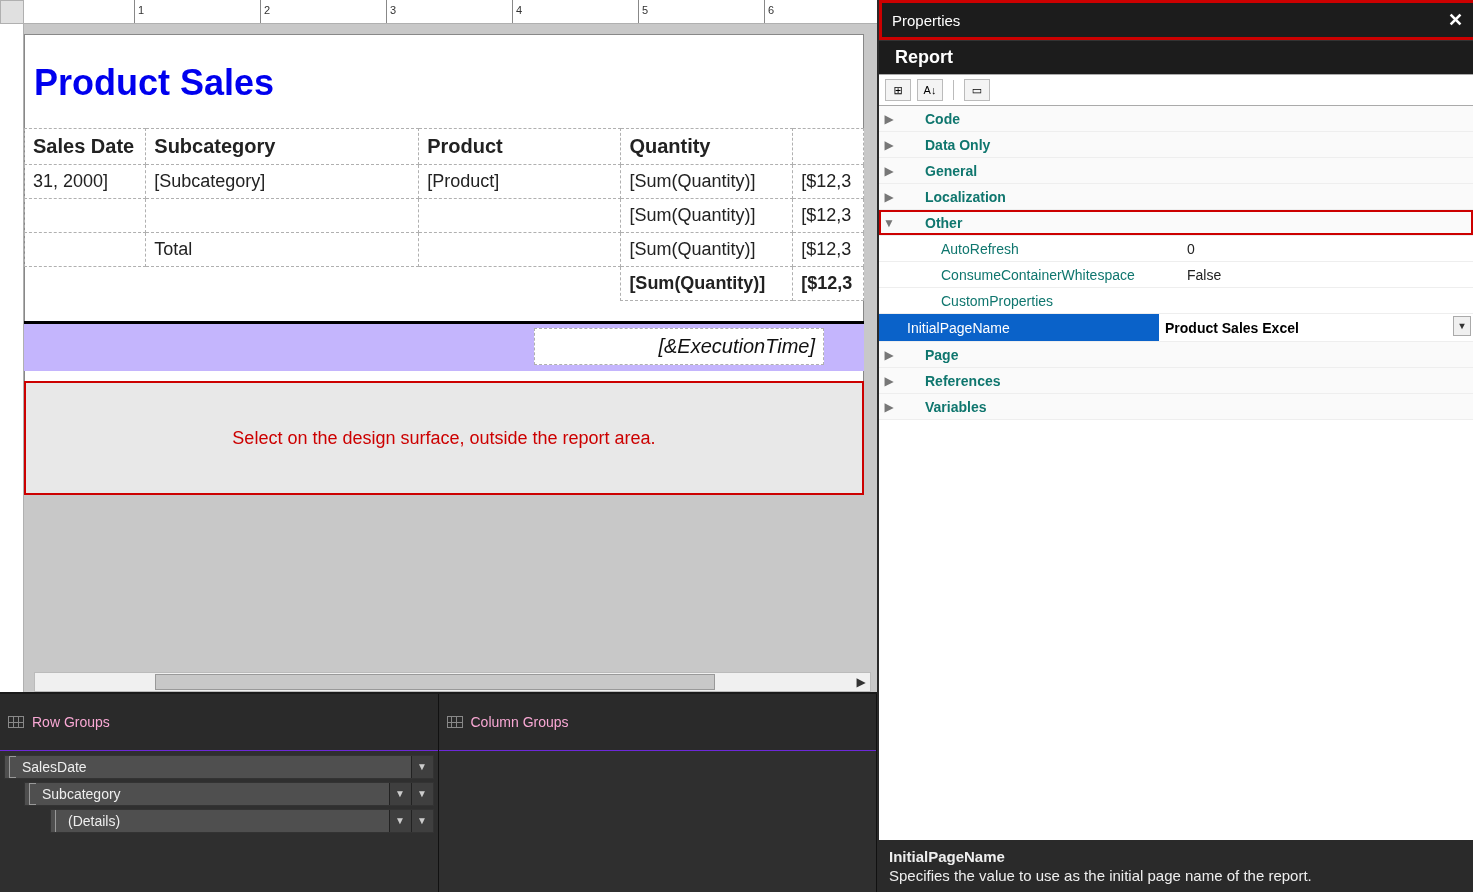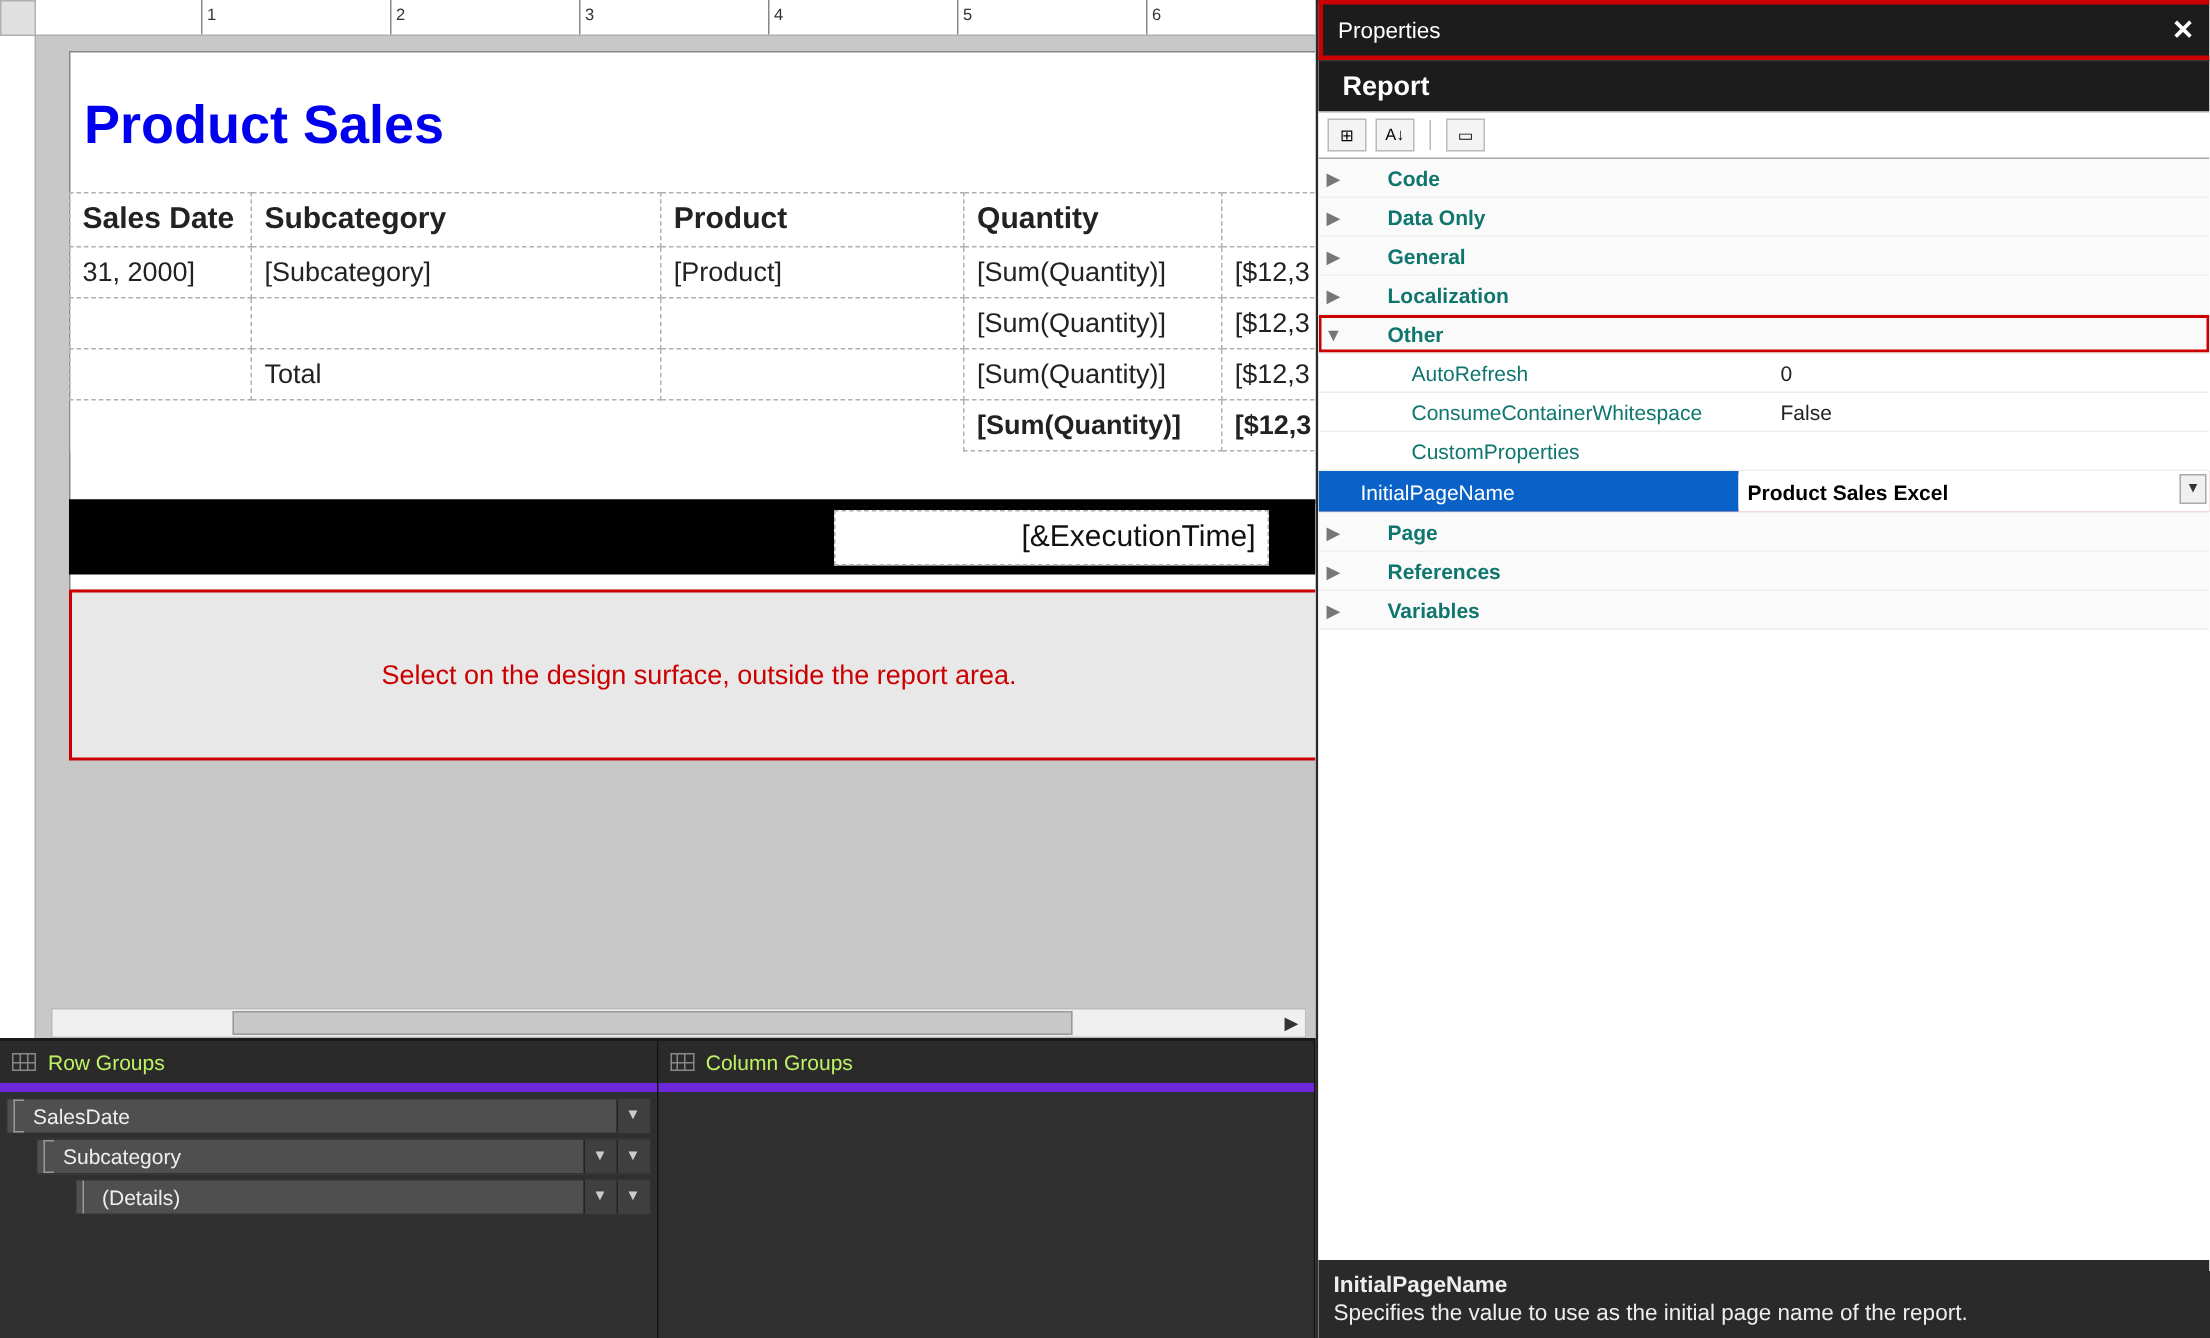--- a/index.html
+++ b/index.html
@@ -29,21 +29,21 @@
 }
 .ruler-h .tick-major { position: absolute; top: 0; height: 100%; border-left: 1px solid #888; padding-left: 3px; line-height: 20px; }
 .ruler-v {
   position: absolute; top: 24px; left: 0; width: 24px; bottom: 0;
   background: #fff; border-right: 1px solid #b0b0b0; z-index: 2;
   font-size: 11px; color: #333;
 }
 
 .design-canvas {
   position: absolute; top: 24px; left: 24px; right: 0; bottom: 20px;
-  background: #c8c8c8; padding-top: 10px; padding-left: 22px; overflow: hidden;
+  background: #c8c8c8; padding-top: 10px; padding-left: 0; overflow: hidden;
 }
 .report-body {
   background: #fff; position: relative; width: 840px;
   box-shadow: inset 0 0 0 1px #888;
 }
 .report-title {
   color: #0000EE; font-size: 36px; font-weight: bold; padding: 28px 10px 24px 10px;
   font-family: "Segoe UI", sans-serif;
 }
 .tablix {
@@ -51,21 +51,21 @@
 }
 .tablix td, .tablix th {
   border: 1px dashed #b0b0b0;
   padding: 6px 8px; font-size: 18px; color: #222; background: #fff;
   text-align: left;
 }
 .tablix th { font-weight: 700; font-size: 20px; }
 .tablix .right { text-align: left; }
 .tablix .bold { font-weight: 700; }
 .footer-area {
-  margin-top: 32px; border-top: 3px solid #000; position: relative; height: 50px; background: #000000;
+  margin-top: 20px; border-top: 3px solid #000; position: relative; height: 50px; background: #c4b5fd; font-style: italic;
 }
 .exec-time-box {
   position: absolute; right: 40px; top: 4px;
   border: 1px dashed #b0b0b0;
   font-size: 20px; color: #111; padding: 6px 8px; min-width: 290px; text-align: right; background: #fff;
 }
 .callout-box {
   margin-top: 10px; height: 114px; background: #e8e8e8;
   border: 2px solid #cc0000;
   display: flex; align-items: center; justify-content: center;
@@ -77,22 +77,22 @@
 }
 .hscroll .thumb { position: absolute; left: 120px; top: 1px; height: 16px; width: 560px; background: #c8c8c8; border: 1px solid #999; }
 .hscroll .arrow { position: absolute; top: 0; width: 18px; height: 18px; text-align: center; line-height: 18px; color: #333; font-size: 12px; }
 .hscroll .arrow.left { left: -28px; }
 .hscroll .arrow.right { right: 0; }
 
 
 .groups-panel { height: 200px; background: #2a2a2a; display: flex; border-top: 2px solid #1a1a1a; }
 .group-col { flex: 1; display: flex; flex-direction: column; border-right: 1px solid #111; }
 .group-header {
-  background: #2a2a2a; color: #bef264; font-size: 14px; padding: 6px 8px;
-  display: flex; align-items: center; gap: 8px; border-bottom: 6px solid #6d28d9;
+  background: #2a2a2a; color: #f9a8d4; font-size: 14px; padding: 20px 8px;
+  display: flex; align-items: center; gap: 8px; border-bottom: 1px solid #6d28d9;
 }
 .grid-icon { width: 16px; height: 12px; display: inline-block; position: relative; }
 .grid-icon::before { content: ""; position: absolute; inset: 0; background:
   linear-gradient(#888,#888) 0 0/100% 1px no-repeat,
   linear-gradient(#888,#888) 0 50%/100% 1px no-repeat,
   linear-gradient(#888,#888) 0 100%/100% 1px no-repeat,
   linear-gradient(#888,#888) 0 0/1px 100% no-repeat,
   linear-gradient(#888,#888) 33% 0/1px 100% no-repeat,
   linear-gradient(#888,#888) 66% 0/1px 100% no-repeat,
   linear-gradient(#888,#888) 100% 0/1px 100% no-repeat;

